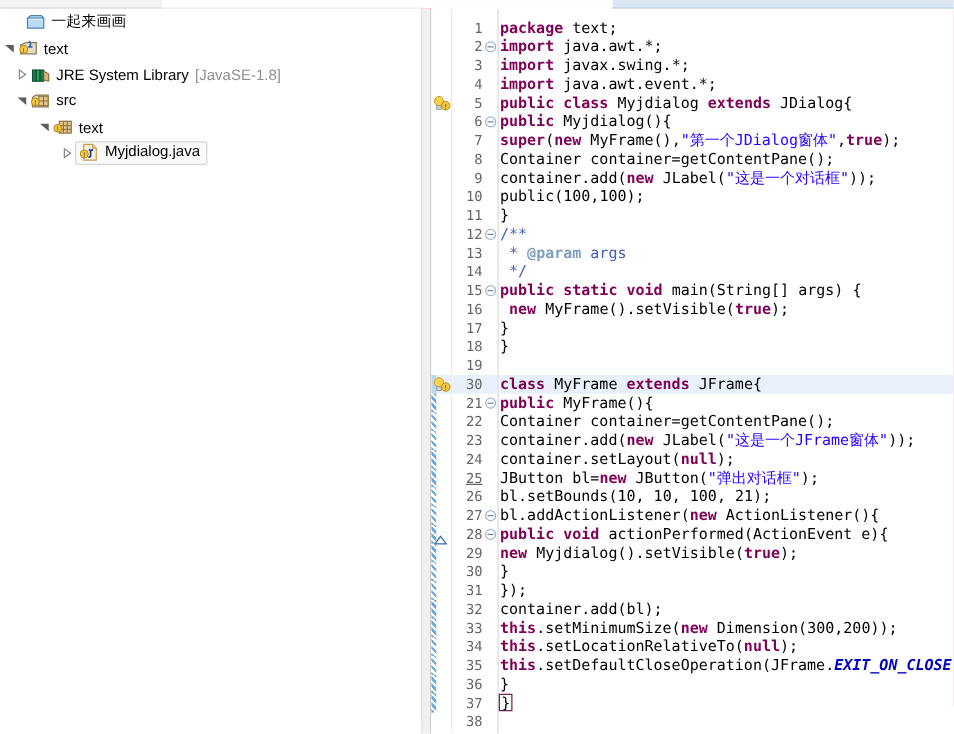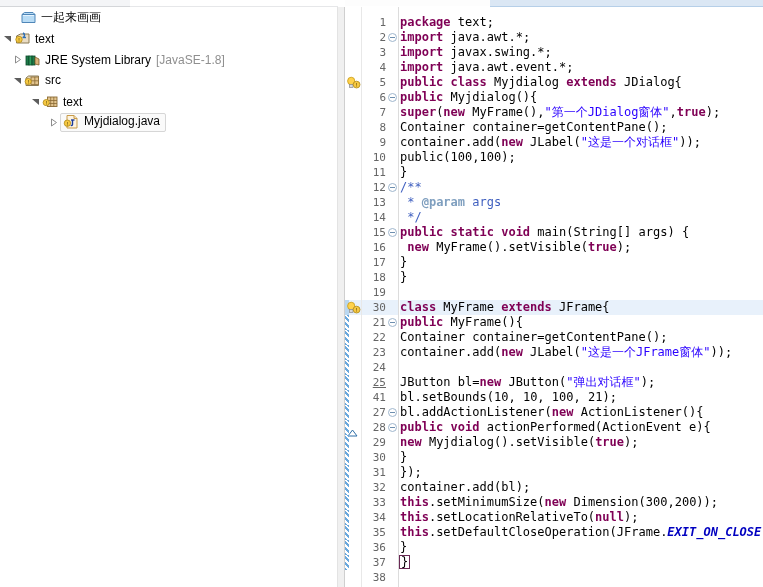--- a/index.html
+++ b/index.html
@@ -319,21 +319,21 @@
         <div class="ln" style="top: 248px;">17</div>
         <div class="ln" style="top: 263px;">18</div>
         <div class="ln" style="top: 278px;">19</div>
         <div class="hl-row" style="top: 293px;"></div>
         <div class="ln" style="top: 293px;">30</div>
         <div class="ln" style="top: 308px;">21</div>
         <div class="ln" style="top: 323px;">22</div>
         <div class="ln" style="top: 338px;">23</div>
         <div class="ln" style="top: 353px;">24</div>
         <div class="ln" style="top: 368px; text-decoration: underline;">25</div>
-        <div class="ln" style="top: 383px;">41</div>
+        <div class="ln" style="top: 383px;">26</div>
         <div class="ln" style="top: 398px;">27</div>
         <div class="ln" style="top: 413px;">28</div>
         <div class="ln" style="top: 428px;">29</div>
         <div class="ln" style="top: 443px;">30</div>
         <div class="ln" style="top: 458px;">31</div>
         <div class="ln" style="top: 473px;">32</div>
         <div class="ln" style="top: 488px;">33</div>
         <div class="ln" style="top: 503px;">34</div>
         <div class="ln" style="top: 518px;">35</div>
         <div class="ln" style="top: 533px;">36</div>
@@ -368,20 +368,21 @@
         <div class="code-line" style="top: 218px;"><span class="kw">public</span><span class="plain"> </span><span class="kw">static</span><span class="plain"> </span><span class="kw">void</span><span class="plain"> </span><span class="plain">main</span><span class="plain">(</span><span class="plain">String</span><span class="plain">[</span><span class="plain">]</span><span class="plain"> </span><span class="plain">args</span><span class="plain">)</span><span class="plain"> </span><span class="plain">{</span></div>
         <div class="code-line" style="top: 233px;"><span class="plain"> </span><span class="kw">new</span><span class="plain"> </span><span class="plain">MyFrame</span><span class="plain">(</span><span class="plain">)</span><span class="plain">.</span><span class="plain">setVisible</span><span class="plain">(</span><span class="kw">true</span><span class="plain">)</span><span class="plain">;</span></div>
         <div class="code-line" style="top: 248px;"><span class="plain">}</span></div>
         <div class="code-line" style="top: 263px;"><span class="plain">}</span></div>
         <div class="code-line" style="top: 278px;"></div>
         <div class="hl-row" style="top: 293px;"></div>
         <div class="code-line" style="top: 293px;"><span class="kw">class</span><span class="plain"> </span><span class="plain">MyFrame</span><span class="plain"> </span><span class="kw">extends</span><span class="plain"> </span><span class="plain">JFrame</span><span class="plain">{</span></div>
         <div class="code-line" style="top: 308px;"><span class="kw">public</span><span class="plain"> </span><span class="plain">MyFrame</span><span class="plain">(</span><span class="plain">)</span><span class="plain">{</span></div>
         <div class="code-line" style="top: 323px;"><span class="plain">Container</span><span class="plain"> </span><span class="plain">container</span><span class="plain">=</span><span class="plain">getContentPane</span><span class="plain">(</span><span class="plain">)</span><span class="plain">;</span></div>
         <div class="code-line" style="top: 338px;"><span class="plain">container</span><span class="plain">.</span><span class="plain">add</span><span class="plain">(</span><span class="kw">new</span><span class="plain"> </span><span class="plain">JLabel</span><span class="plain">(</span><span class="str">"这是一个JFrame窗体"</span><span class="plain">)</span><span class="plain">)</span><span class="plain">;</span></div>
+        <div class="code-line" style="top: 353px;"><span class="plain">container</span><span class="plain">.</span><span class="plain">setLayout</span><span class="plain">(</span><span class="kw">null</span><span class="plain">)</span><span class="plain">;</span></div>
         <div class="code-line" style="top: 368px;"><span class="plain">JButton</span><span class="plain"> </span><span class="plain">bl</span><span class="plain">=</span><span class="kw">new</span><span class="plain"> </span><span class="plain">JButton</span><span class="plain">(</span><span class="str">"弹出对话框"</span><span class="plain">)</span><span class="plain">;</span></div>
         <div class="code-line" style="top: 383px;"><span class="plain">bl</span><span class="plain">.</span><span class="plain">setBounds</span><span class="plain">(</span><span class="plain">1</span><span class="plain">0</span><span class="plain">,</span><span class="plain"> </span><span class="plain">1</span><span class="plain">0</span><span class="plain">,</span><span class="plain"> </span><span class="plain">1</span><span class="plain">0</span><span class="plain">0</span><span class="plain">,</span><span class="plain"> </span><span class="plain">2</span><span class="plain">1</span><span class="plain">)</span><span class="plain">;</span></div>
         <div class="code-line" style="top: 398px;"><span class="plain">bl</span><span class="plain">.</span><span class="plain">addActionListener</span><span class="plain">(</span><span class="kw">new</span><span class="plain"> </span><span class="plain">ActionListener</span><span class="plain">(</span><span class="plain">)</span><span class="plain">{</span></div>
         <div class="code-line" style="top: 413px;"><span class="kw">public</span><span class="plain"> </span><span class="kw">void</span><span class="plain"> </span><span class="plain">actionPerformed</span><span class="plain">(</span><span class="plain">ActionEvent</span><span class="plain"> </span><span class="plain">e</span><span class="plain">)</span><span class="plain">{</span></div>
         <div class="code-line" style="top: 428px;"><span class="kw">new</span><span class="plain"> </span><span class="plain">Myjdialog</span><span class="plain">(</span><span class="plain">)</span><span class="plain">.</span><span class="plain">setVisible</span><span class="plain">(</span><span class="kw">true</span><span class="plain">)</span><span class="plain">;</span></div>
         <div class="code-line" style="top: 443px;"><span class="plain">}</span></div>
         <div class="code-line" style="top: 458px;"><span class="plain">}</span><span class="plain">)</span><span class="plain">;</span></div>
         <div class="code-line" style="top: 473px;"><span class="plain">container</span><span class="plain">.</span><span class="plain">add</span><span class="plain">(</span><span class="plain">bl</span><span class="plain">)</span><span class="plain">;</span></div>
         <div class="code-line" style="top: 488px;"><span class="kw">this</span><span class="plain">.</span><span class="plain">setMinimumSize</span><span class="plain">(</span><span class="kw">new</span><span class="plain"> </span><span class="plain">Dimension</span><span class="plain">(</span><span class="plain">3</span><span class="plain">0</span><span class="plain">0</span><span class="plain">,</span><span class="plain">2</span><span class="plain">0</span><span class="plain">0</span><span class="plain">)</span><span class="plain">)</span><span class="plain">;</span></div>
         <div class="code-line" style="top: 503px;"><span class="kw">this</span><span class="plain">.</span><span class="plain">setLocationRelativeTo</span><span class="plain">(</span><span class="kw">null</span><span class="plain">)</span><span class="plain">;</span></div>

